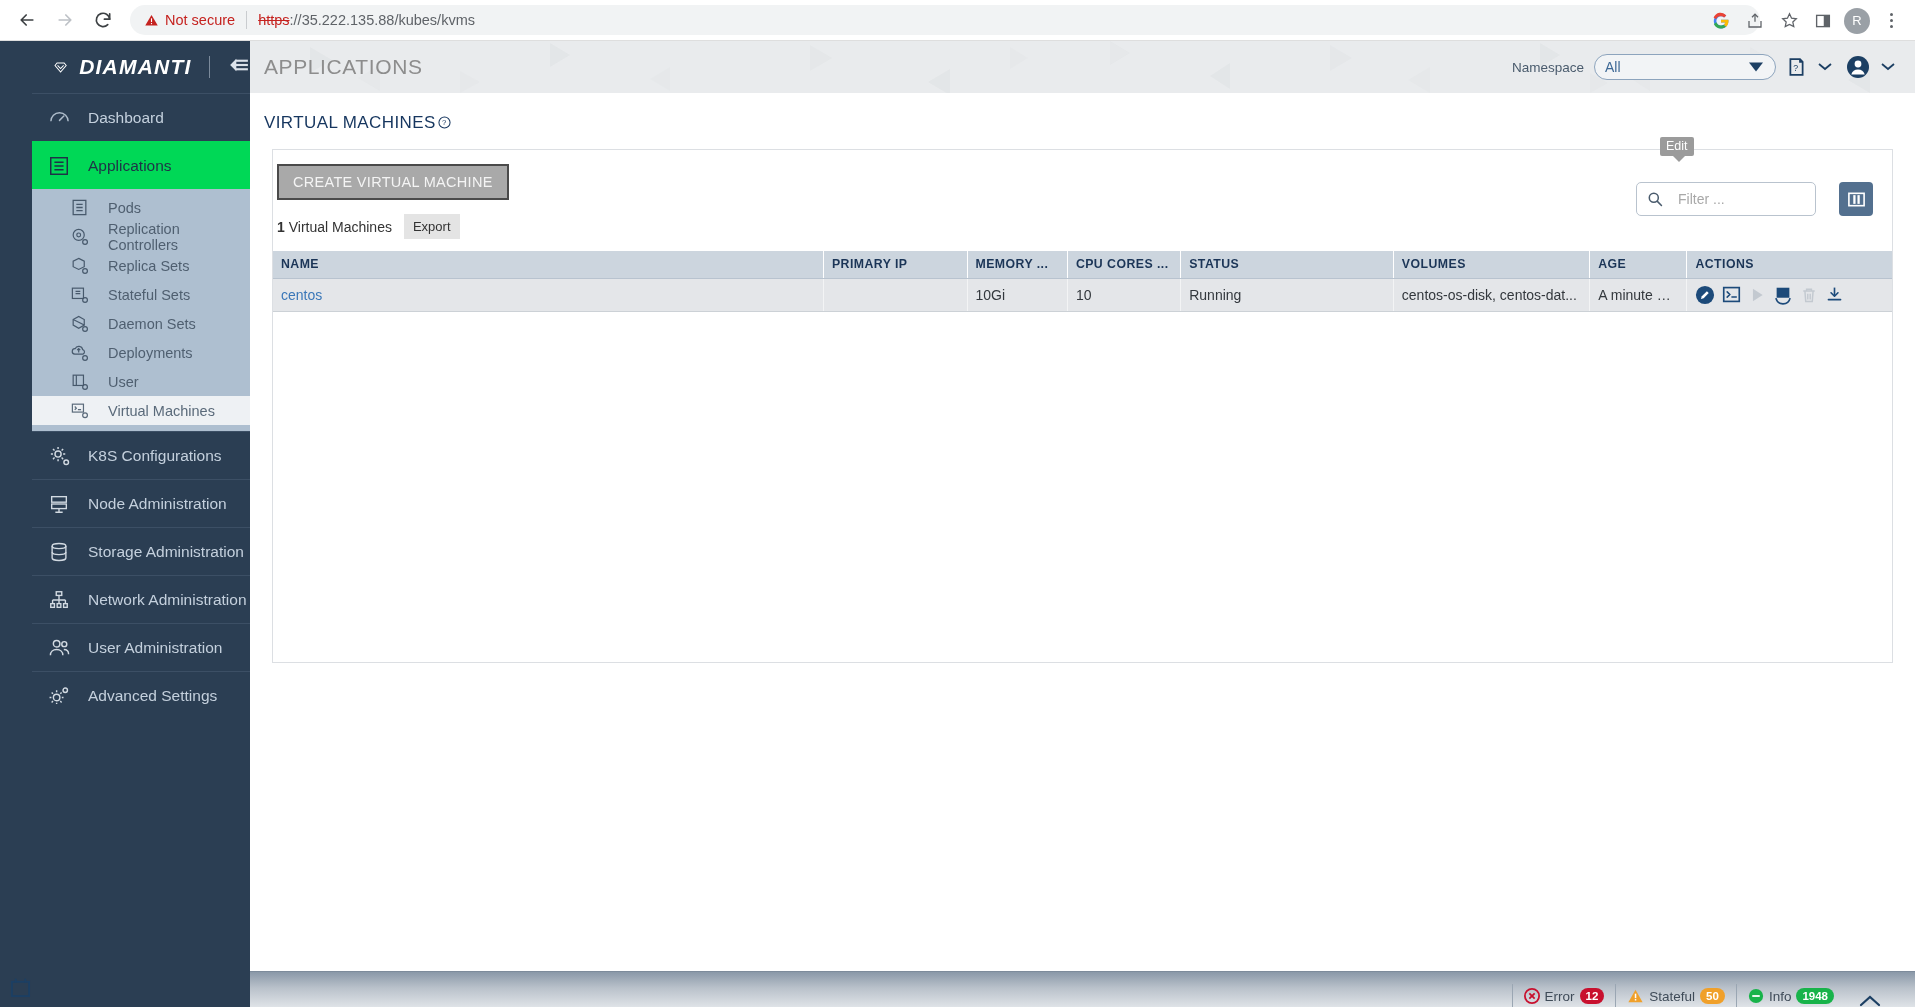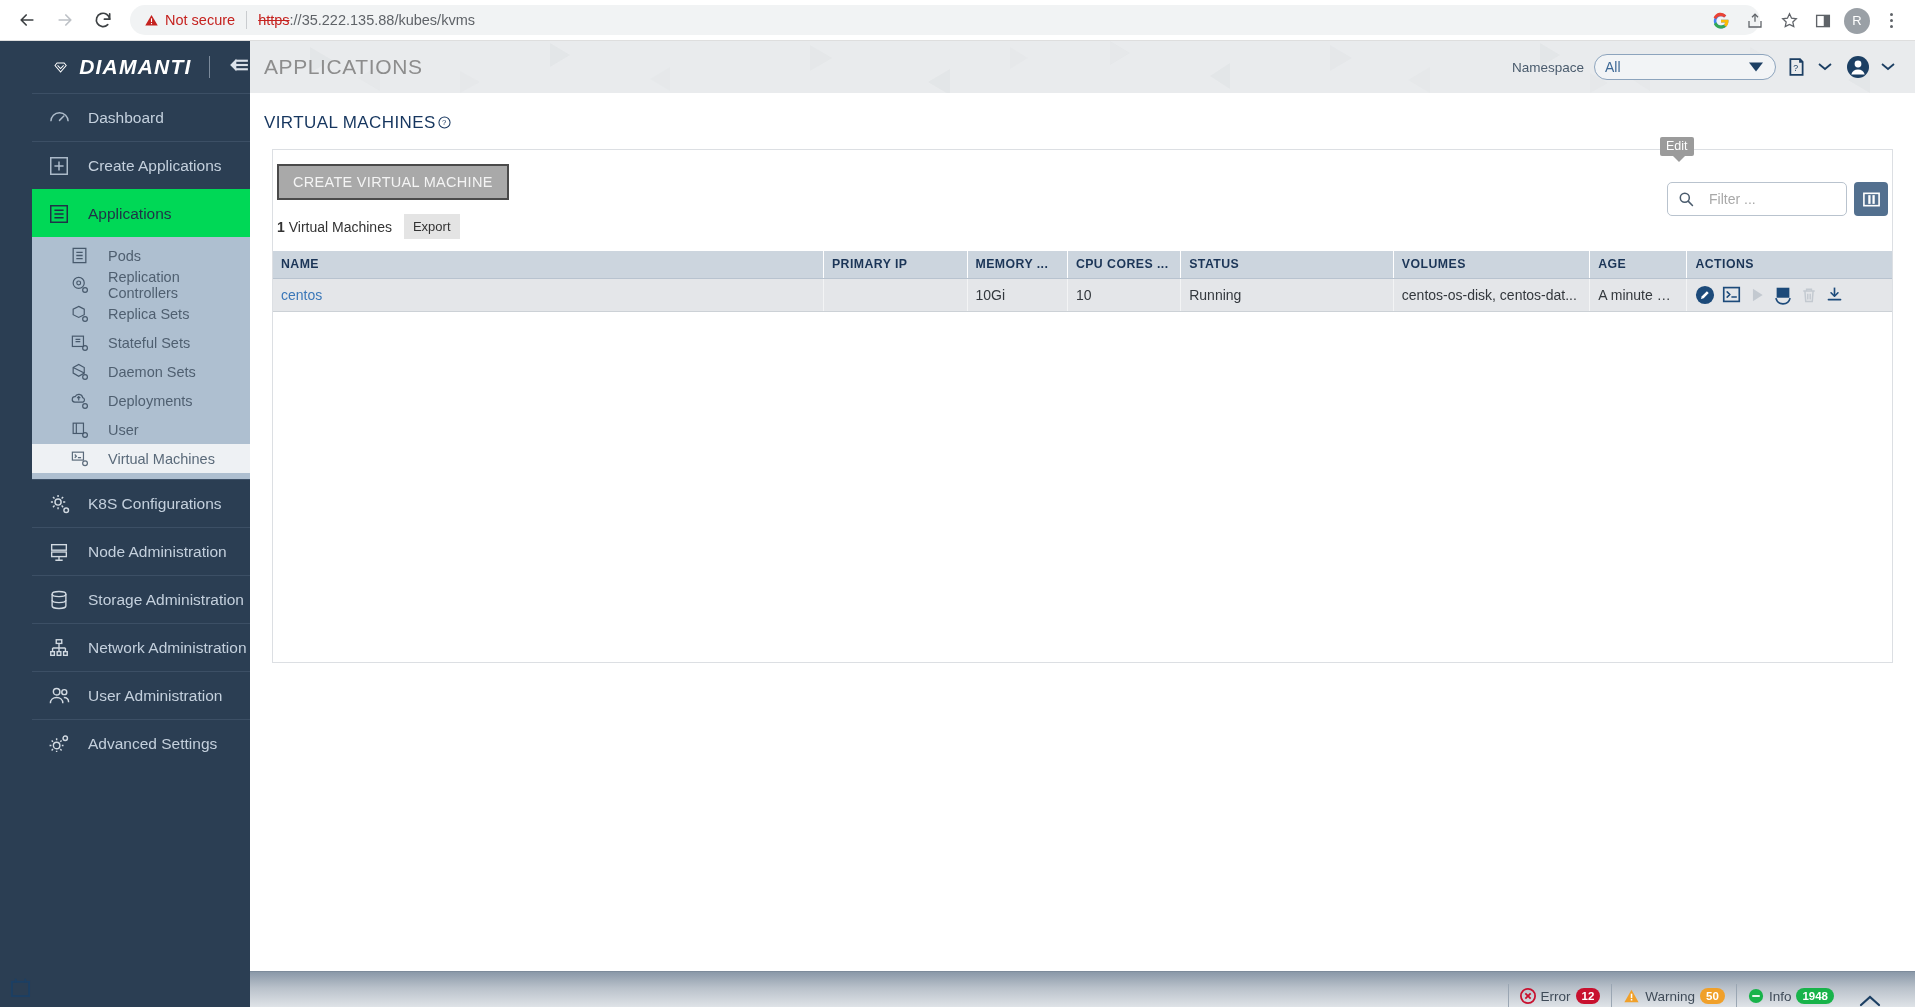--- a/index.html
+++ b/index.html
@@ -253,23 +253,23 @@
     background: #e4e4e4;
     border: none;
     color: #333;
     font-size: 13px;
     padding: 5px 9px;
     cursor: pointer;
     font-family: "Liberation Sans", sans-serif;
   }
   .filter-row {
     position: absolute;
-    right: 4px;
+    right: 19px;
     top: 32px;
-    display: flex; align-items: center; gap: 7px;
+    display: flex; align-items: center; gap: 23px;
   }
   .filter-box {
     width: 180px; height: 34px;
     border: 1px solid #b9c3ce;
     border-radius: 5px;
     display: flex; align-items: center;
     padding-left: 10px;
     gap: 12px;
     background: #fff;
   }
@@ -495,29 +495,20 @@
     <div class="nav-item">
       <span class="ni-ico">
         <svg width="23" height="23" viewBox="0 0 24 24" fill="none" stroke="#aebccb" stroke-width="1.5">
             <path d="M3 16a9 9 0 1 1 18 0"></path>
             <path d="M12 15l4.5-4.5" stroke-linecap="round"></path>
           </svg>
       </span>
       <span>Dashboard</span>
     </div>
 
-    <div class="nav-item">
-      <span class="ni-ico">
-        <svg width="22" height="22" viewBox="0 0 24 24" fill="none" stroke="#aebccb" stroke-width="1.6">
-            <rect x="3" y="3" width="18" height="18"></rect>
-            <path d="M12 7v10M7 12h10"></path>
-          </svg>
-      </span>
-      <span>Create Applications</span>
-    </div>
 
     <div class="nav-item active">
       <span class="ni-ico">
         <svg width="22" height="22" viewBox="0 0 24 24" fill="none" stroke="#1f3147" stroke-width="1.6">
             <rect x="3" y="3" width="18" height="18"></rect>
             <path d="M7 8h10M7 12h10M7 16h10"></path>
           </svg>
       </span>
       <span>Applications</span>
     </div>
@@ -874,21 +865,21 @@
           <span class="sb-badge" style="background:#c8102e">12</span>
         </div>
         <div class="sb-chip">
           <span style="display:flex;">
             <svg width="17" height="16" viewBox="0 0 18 18">
                 <path d="M9 2 L17 16 H1 Z" fill="#f0a02a"></path>
                 <rect x="8.2" y="6.4" width="1.7" height="5" fill="#fff"></rect>
                 <rect x="8.2" y="12.4" width="1.7" height="1.7" fill="#fff"></rect>
               </svg>
           </span>
-          <span>Warning</span>
+          <span>Stateful</span>
           <span class="sb-badge" style="background:#f0a02a">50</span>
         </div>
         <div class="sb-chip">
           <span style="display:flex;">
             <svg width="16" height="16" viewBox="0 0 18 18">
                 <circle cx="9" cy="9" r="8" fill="#18b34a"></circle>
                 <rect x="4.8" y="8" width="8.4" height="2" fill="#ffffff"></rect>
               </svg>
           </span>
           <span>Info</span>

